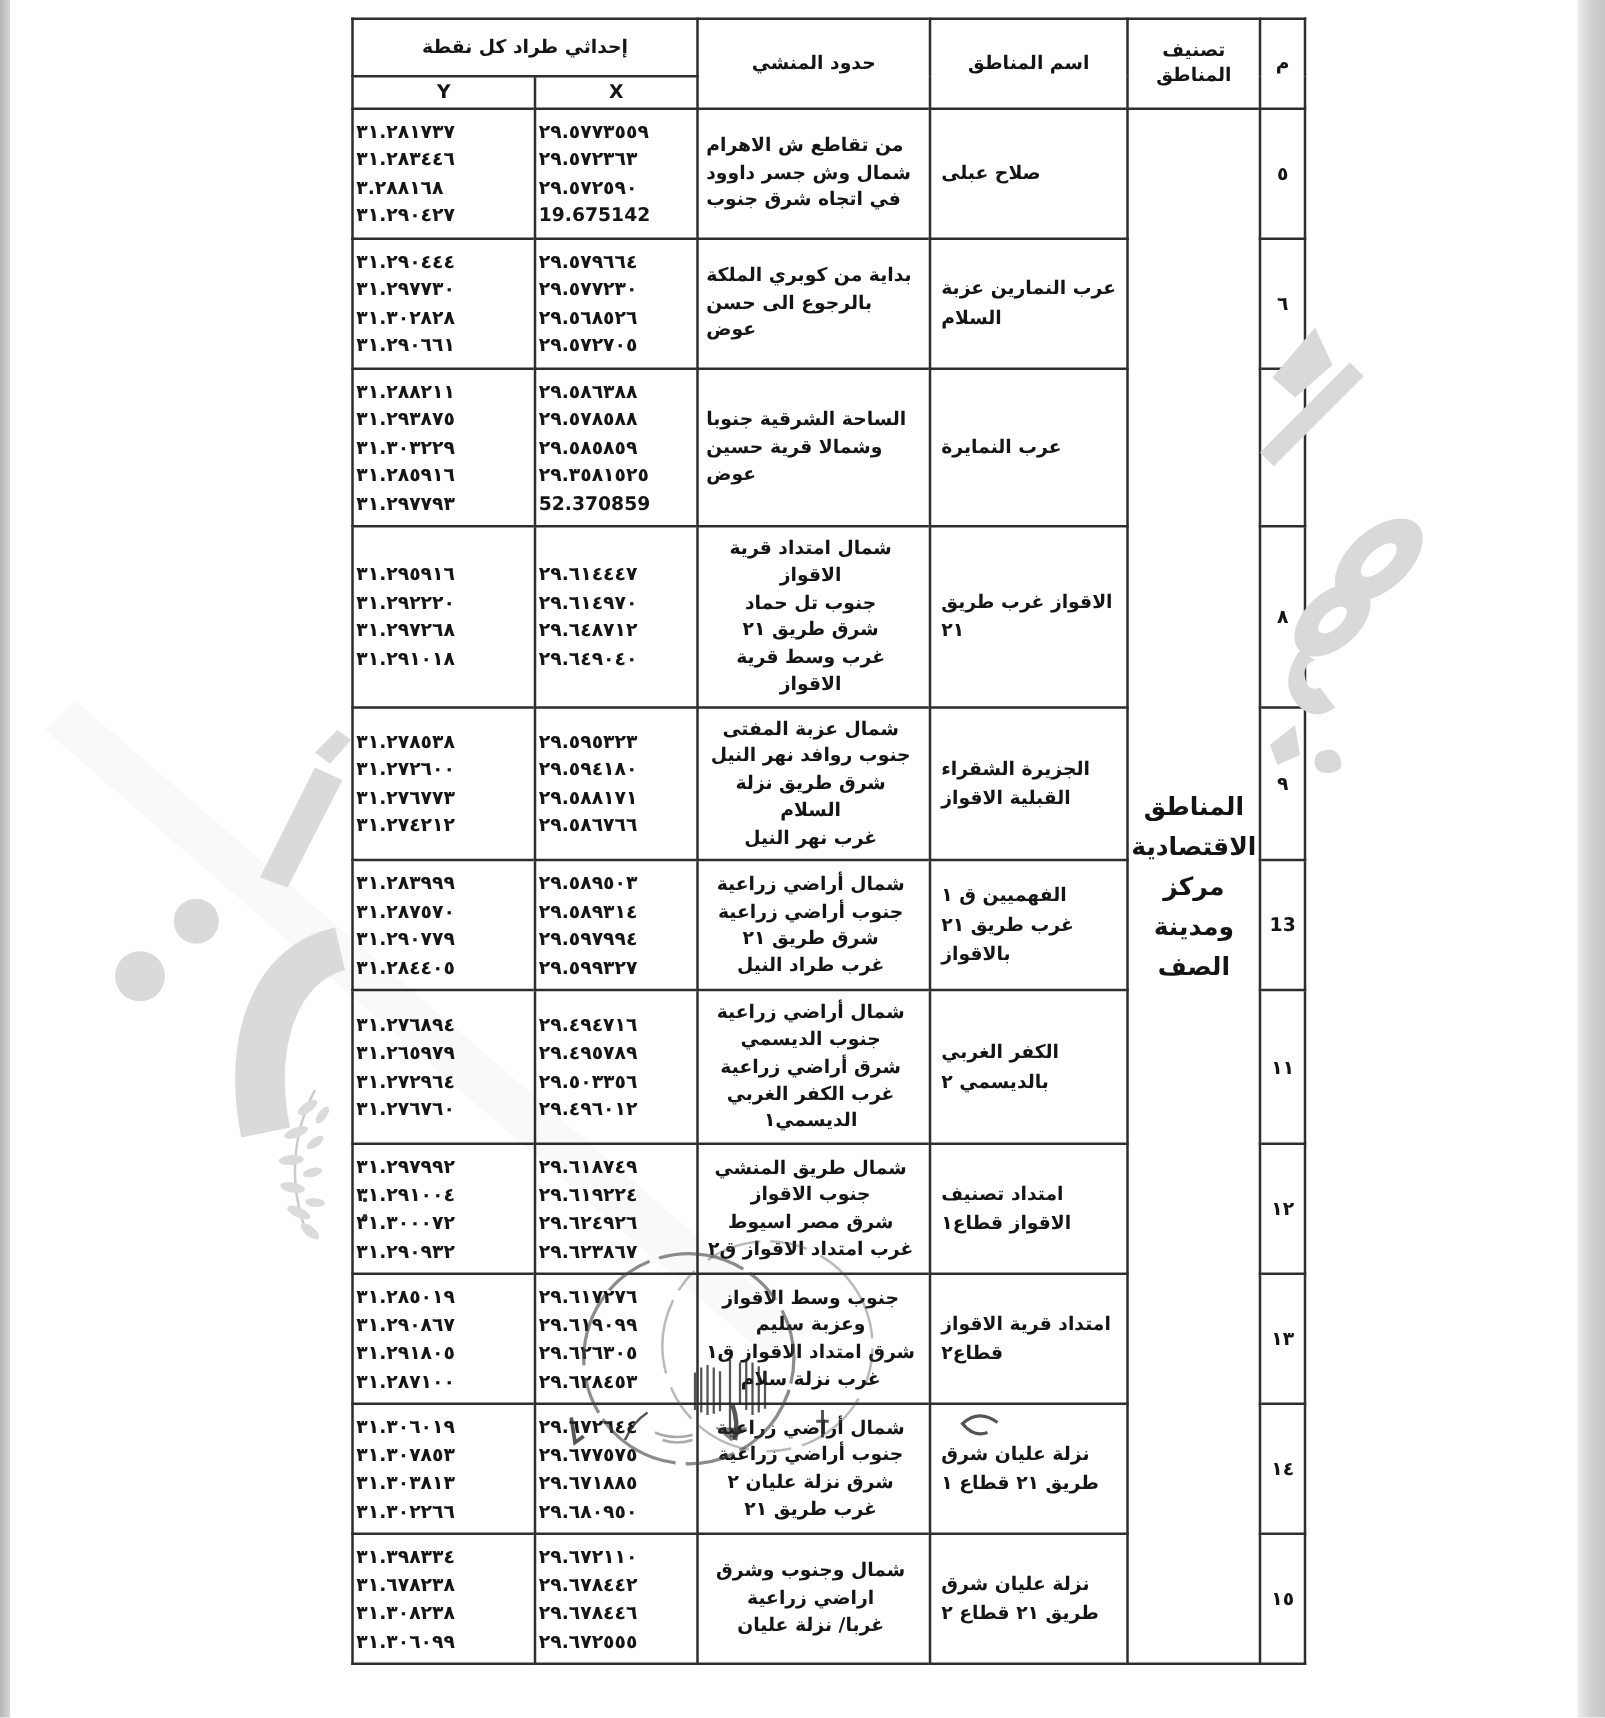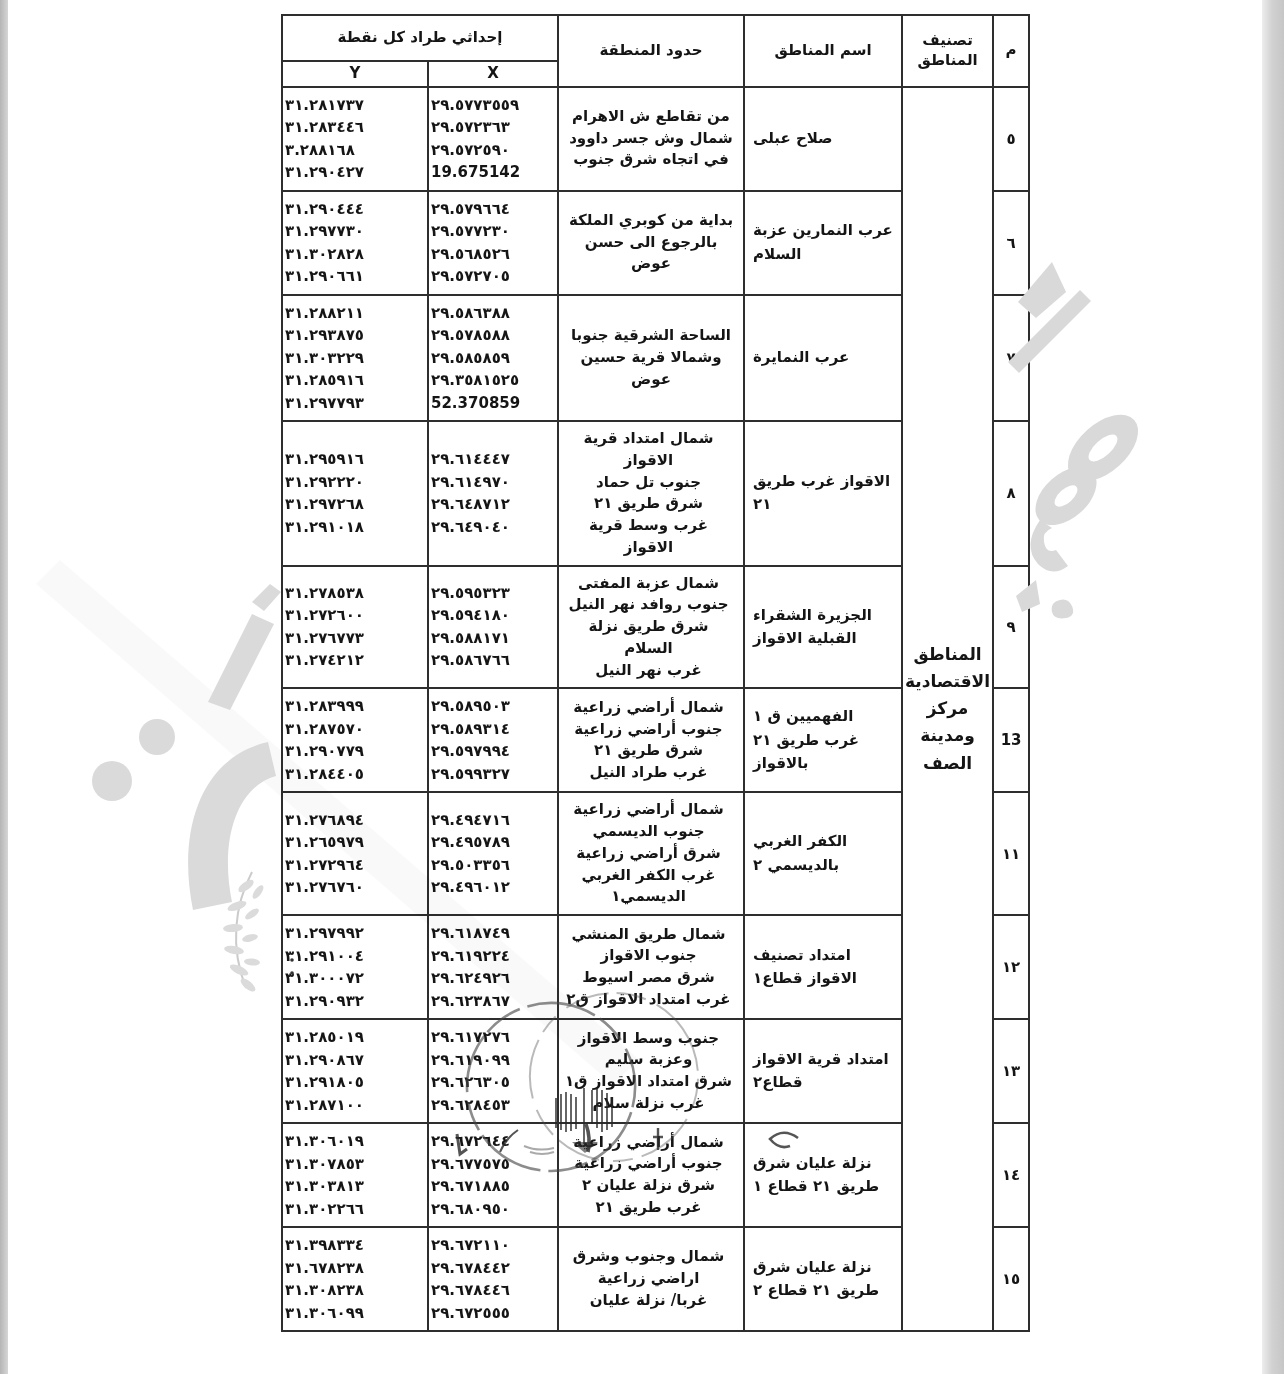--- a/index.html
+++ b/index.html
@@ -15,25 +15,25 @@
     position:absolute;top:14px;left:281px;border-collapse:collapse;
     table-layout:fixed;direction:rtl;background:transparent;
   }
   .coords th,.coords td{
     border:2px solid #2e2e2e;font-weight:700;vertical-align:middle;color:#151515;
   }
   .coords thead th{font-size:15px;text-align:center;padding:2px 3px;line-height:1.3;}
   .coords tr.hrow1{height:46px;}
   .coords tr.hrow2{height:22px;}
   td.col-m{text-align:center;font-size:15px;}
-  td.col-class{text-align:center;font-size:17px;line-height:1.6;padding:4px 2px;}
+  td.col-class{text-align:center;font-size:20px;line-height:1.6;padding:4px 2px;}
   td.col-name{text-align:left;font-size:15px;line-height:1.55;padding:4px 8px;}
   td.col-bounds{font-size:15px;line-height:1.45;padding:6px 9px 6px 4px;
     text-align:center;white-space:pre-line;}
-  td.col-bounds.center{text-align:center;padding:7px 6px;margin-left:16px;}
+  td.col-bounds.center{text-align:left;padding:7px 6px;margin-left:16px;}
   td.col-x,td.col-y{direction:ltr;font-size:15px;line-height:1.5;
     white-space:pre-line;letter-spacing:.3px;padding:6px 2px;}
   svg.overlay{position:absolute;left:0;top:0;pointer-events:none;}
 </style>
 </head>
 <body>
 
 <div class="edge-left"></div>
 <div class="edge-right"></div>
 
@@ -44,21 +44,21 @@
       <col style="width:158px">
     <col style="width:186px">
       <col style="width:130px">
       <col style="width:146px">
   </colgroup>
   <thead>
     <tr class="hrow1">
       <th rowspan="2">م</th>
       <th rowspan="2">تصنيف المناطق</th>
       <th rowspan="2">اسم المناطق</th>
-      <th rowspan="2">حدود المنطقة</th>
+      <th rowspan="2">حدود المنشي</th>
       <th colspan="2">إحداثي طراد كل نقطة</th>
     </tr>
     <tr class="hrow2">
       <th>X</th>
       <th>Y</th>
     </tr>
   </thead>
   <tbody>
       <tr>
         <td class="col-m">٥</td>

